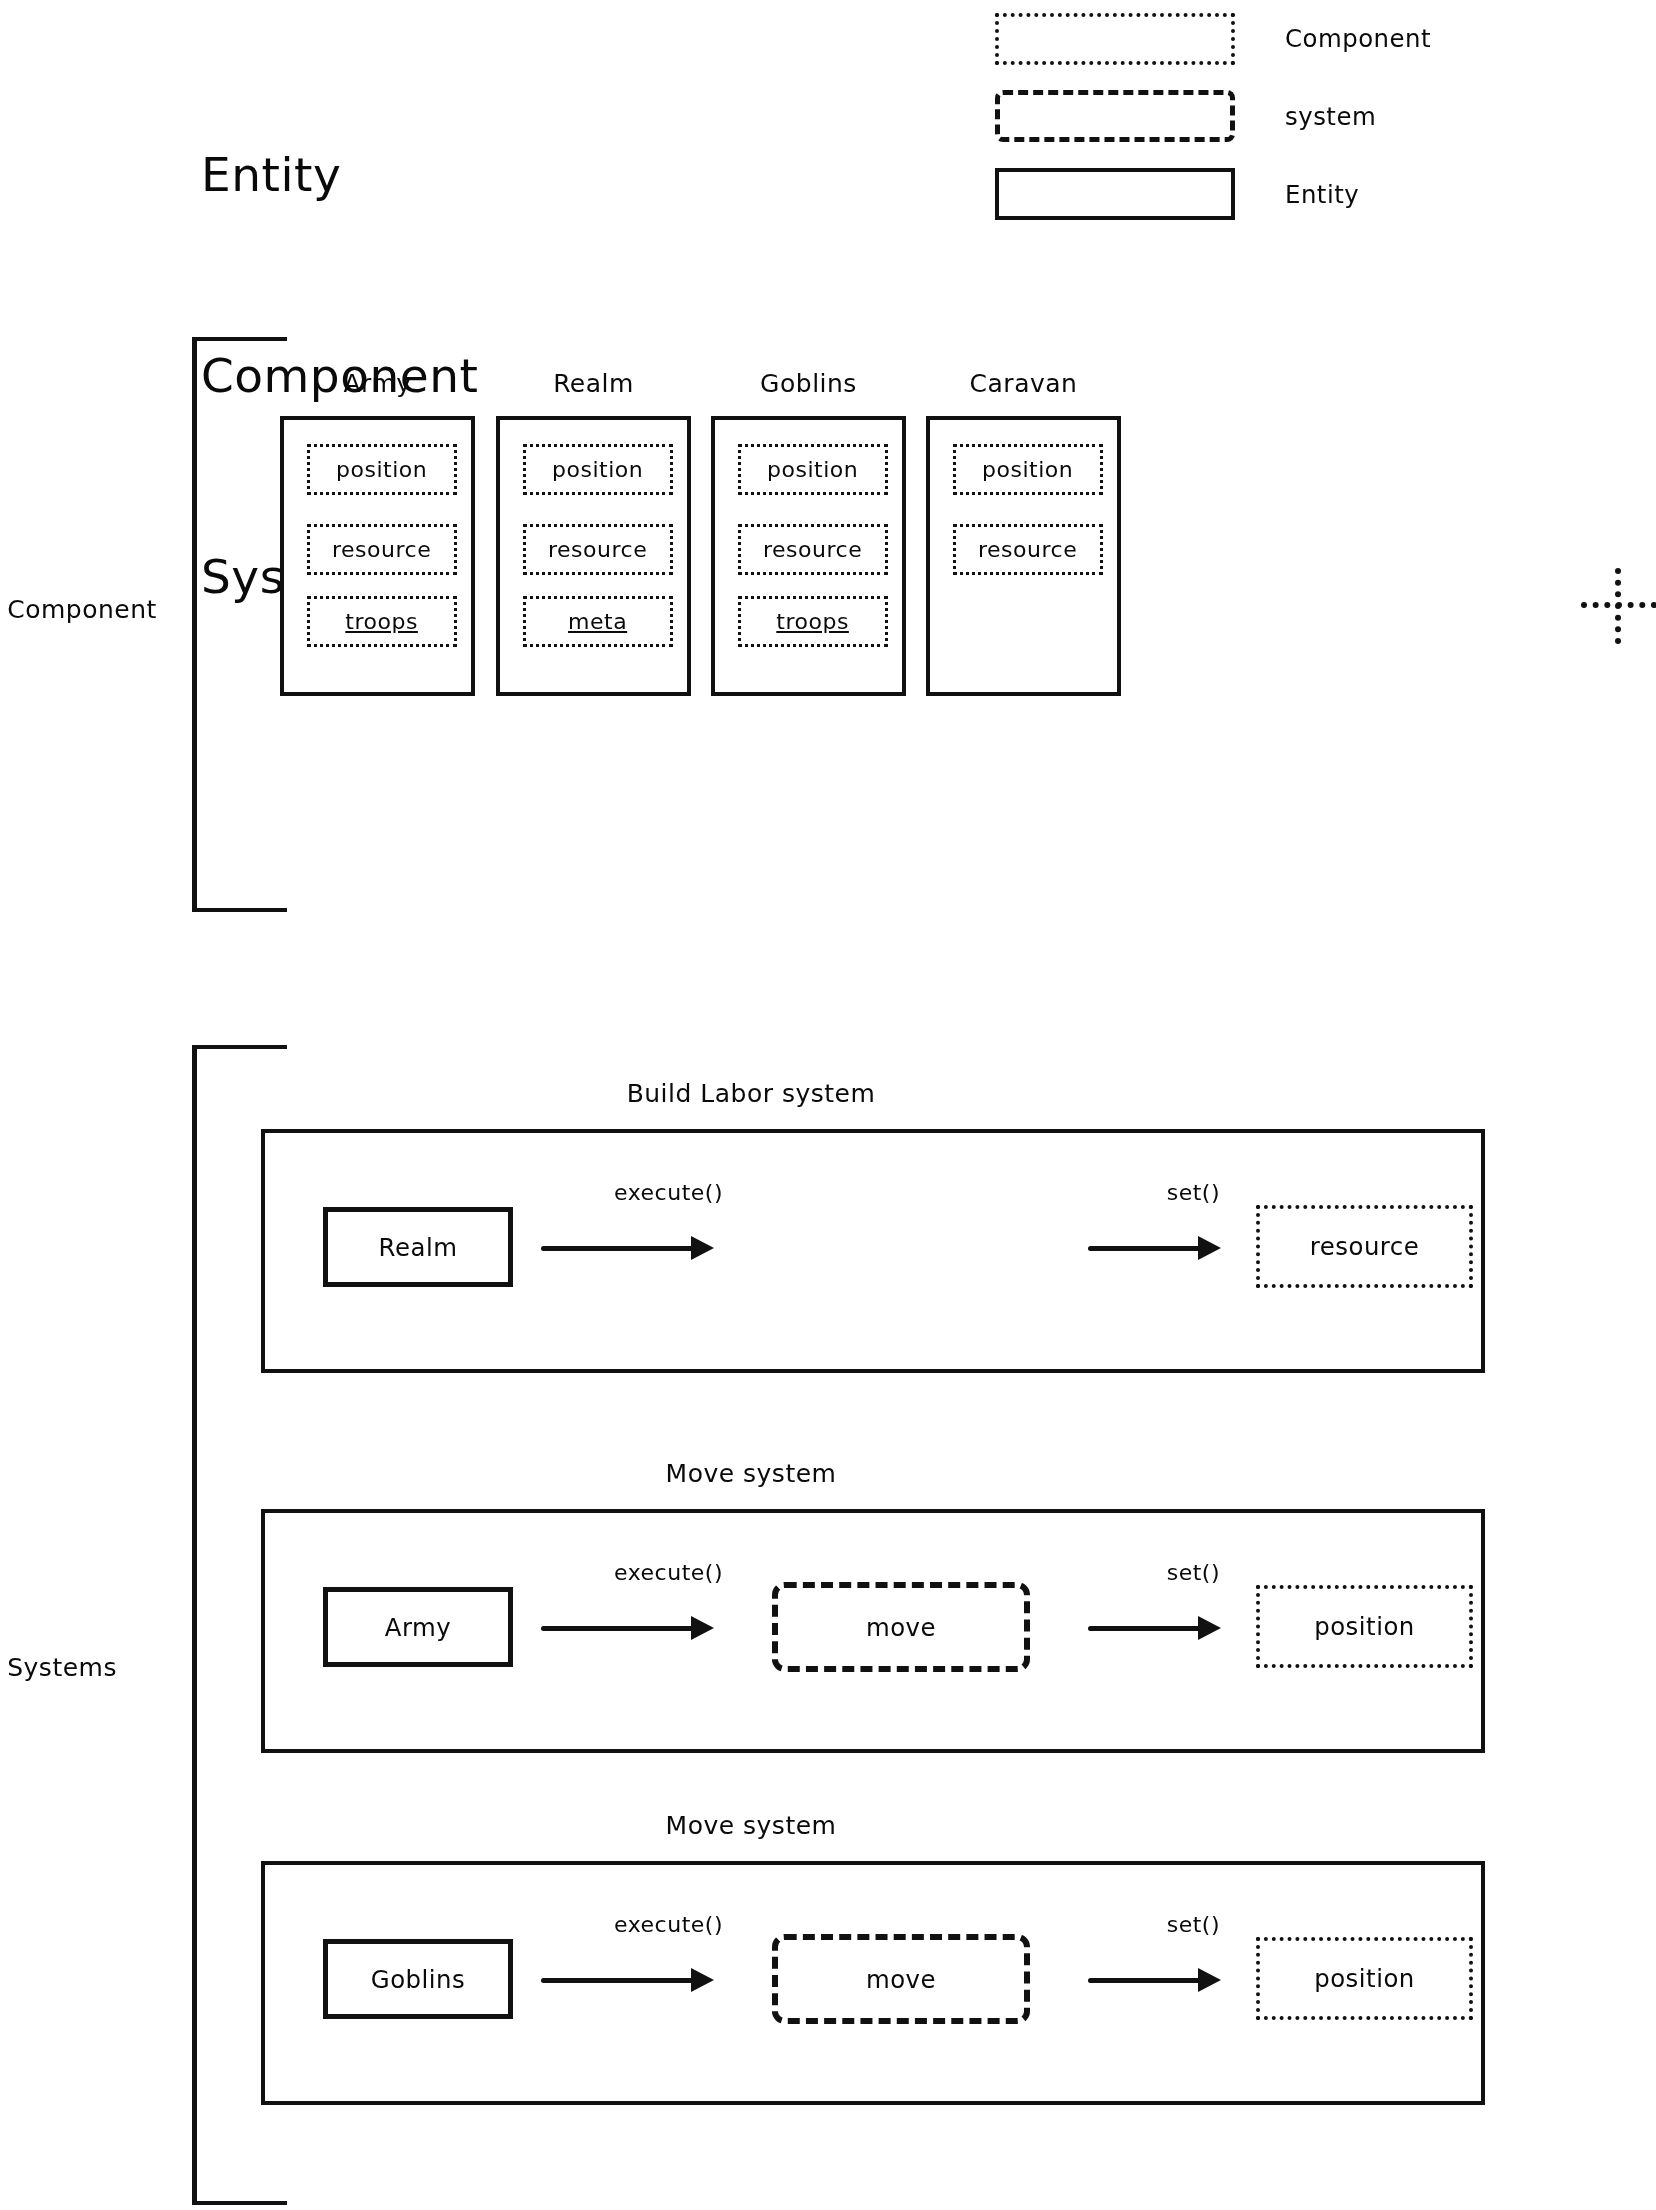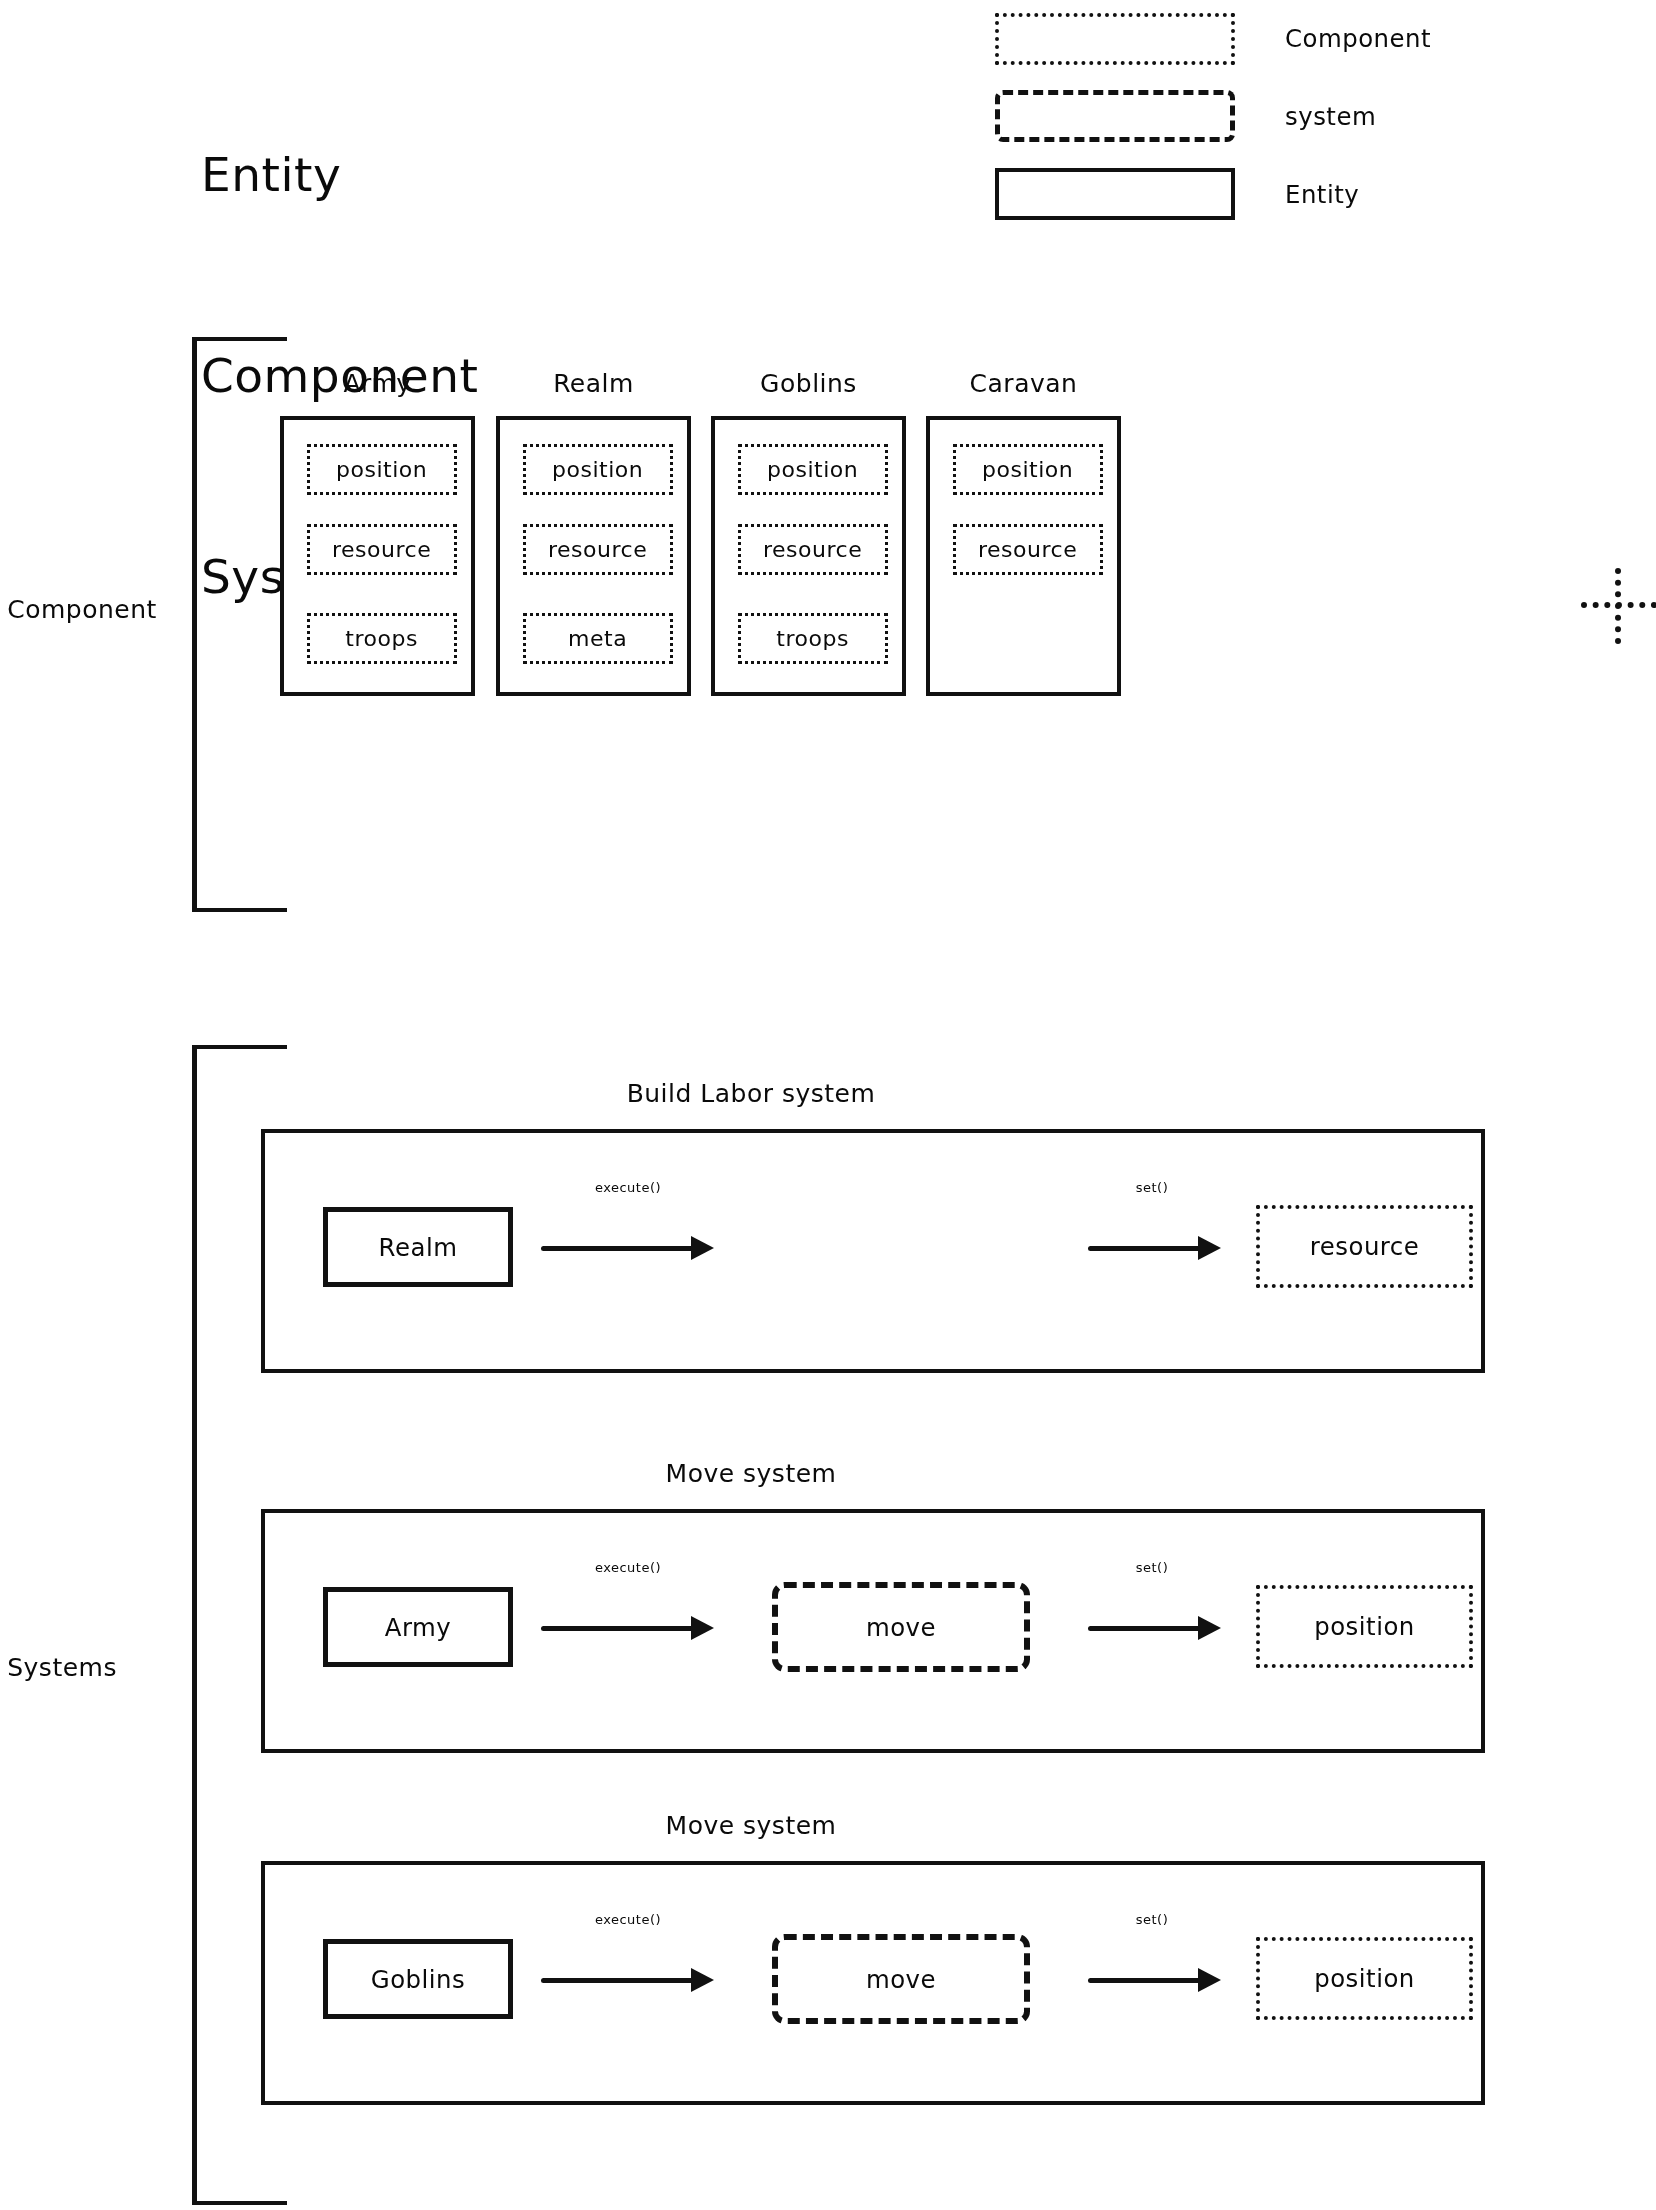--- a/index.html
+++ b/index.html
@@ -69,21 +69,21 @@
     box-sizing:border-box;border:4.5px solid #111;background:#fff;
   }
   .comp-slot{
     position:absolute;left:22.6px;width:150px;height:51px;
     box-sizing:border-box;border:3.6px dotted #111;background:#fff;
     display:flex;align-items:center;justify-content:center;
     font-size:22px;white-space:nowrap;
   }
   .comp-slot.s0{top:24.4px;}
   .comp-slot.s1{top:104px;}
-  .comp-slot.s2{top:193px;}
+  .comp-slot.s2{top:176px;text-decoration:underline;}
 
   
   #more-marker{position:absolute;left:1581px;top:568px;width:76px;height:76px;}
   #more-marker .mh{position:absolute;left:0;top:34px;width:76px;height:0;
     border-top:6.3px dotted #111;}
   #more-marker .mv{position:absolute;left:34px;top:0;width:0;height:76px;
     border-left:6.3px dotted #111;}
 
   
   .system-group{position:absolute;left:0;width:1656px;}
@@ -117,21 +117,21 @@
   .arrow .line{
     position:absolute;left:0;top:19px;height:4.5px;background:#111;border-radius:2.7px;
   }
   .arrow .head{
     position:absolute;top:9px;width:0;height:0;
     border-top:12.7px solid transparent;
     border-bottom:12.7px solid transparent;
     border-left:23.5px solid #111;
   }
   .arrow-label{
-    position:absolute;font-size:13px;white-space:nowrap;text-align:center;
+    position:absolute;font-size:22px;white-space:nowrap;text-align:right;
   }
 </style>
 </head>
 <body>
 
 <div class="stage">
 
   <div id="title" class="hand">
     <div>Entity</div>
     <div>Component</div>

